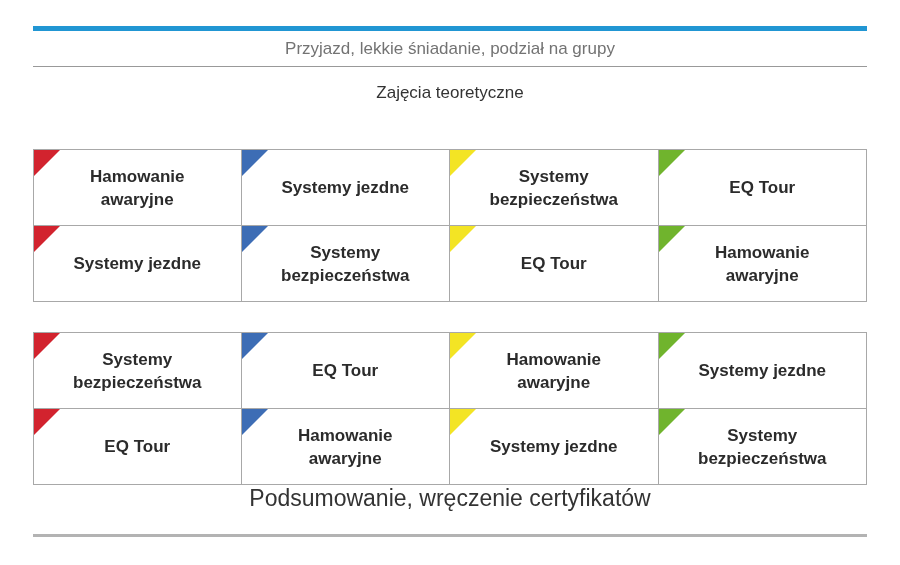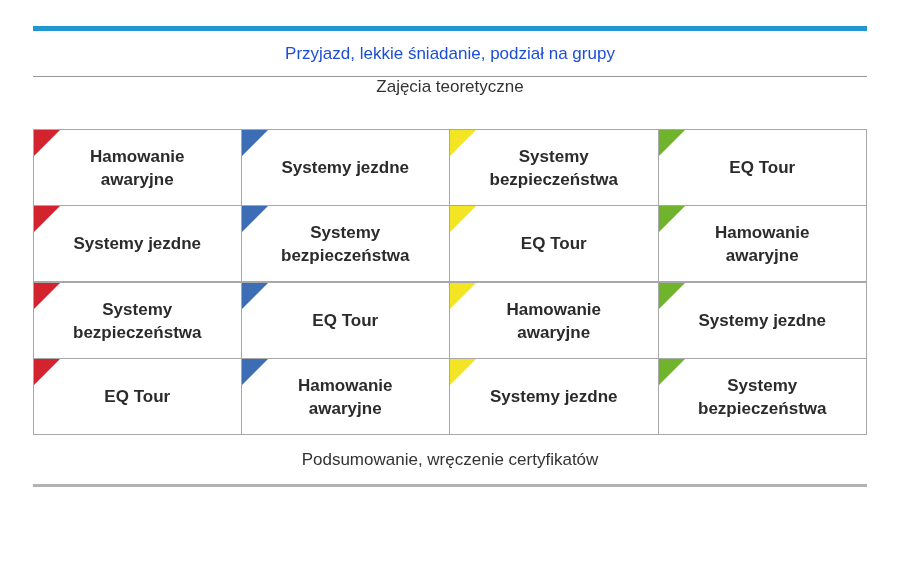--- a/index.html
+++ b/index.html
@@ -15,37 +15,38 @@
     left: 33px; top: 0;
     width: 834px;
   }
   .accent-bar {
     margin-top: 26px;
     height: 5px;
     width: 100%;
     background: #2196d3;
   }
   .top-header {
-    height: 46px;
+    height: 36px;
     display: flex; align-items: center; justify-content: center;
     border-bottom: 1.5px solid #999999;
     font-size: 17px;
-    color: #1d4ed8;
+    color: #737373;
     text-align: center;
   }
   .section-title {
     height: 52px;
-    display: flex; justify-content: center;
+    display: flex; align-items: center; justify-content: center;
     font-size: 17px;
     color: #333333;
   }
   .grid {
     display: grid;
     grid-template-columns: repeat(4, 1fr);
     width: 100%;
+    margin-top: 30px;
   }
   .cell {
     position: relative;
     height: 77px;
     background: #ffffff;
     border: 1px solid #a8a8a8;
     display: flex; align-items: center; justify-content: center;
     text-align: center;
   }
   .grid .cell { margin-left: -1px; margin-top: -1px; }
@@ -60,22 +61,22 @@
   }
   .corner {
     position: absolute;
     top: 0; left: 0;
     width: 0; height: 0;
     border-top: 26px solid #cccccc;
     border-right: 26px solid transparent;
   }
   .footer-header {
     height: 49px;
-    display: flex; align-items: center; justify-content: center;
-    font-size: 17px;
+    display: flex; align-items: flex-start; justify-content: center;
+    font-size: 23px;
     color: #333333;
   }
   .bottom-rule {
     height: 3px;
     width: 100%;
     background: #b3b3b3;
   }
 </style>
 </head>
 <body>

